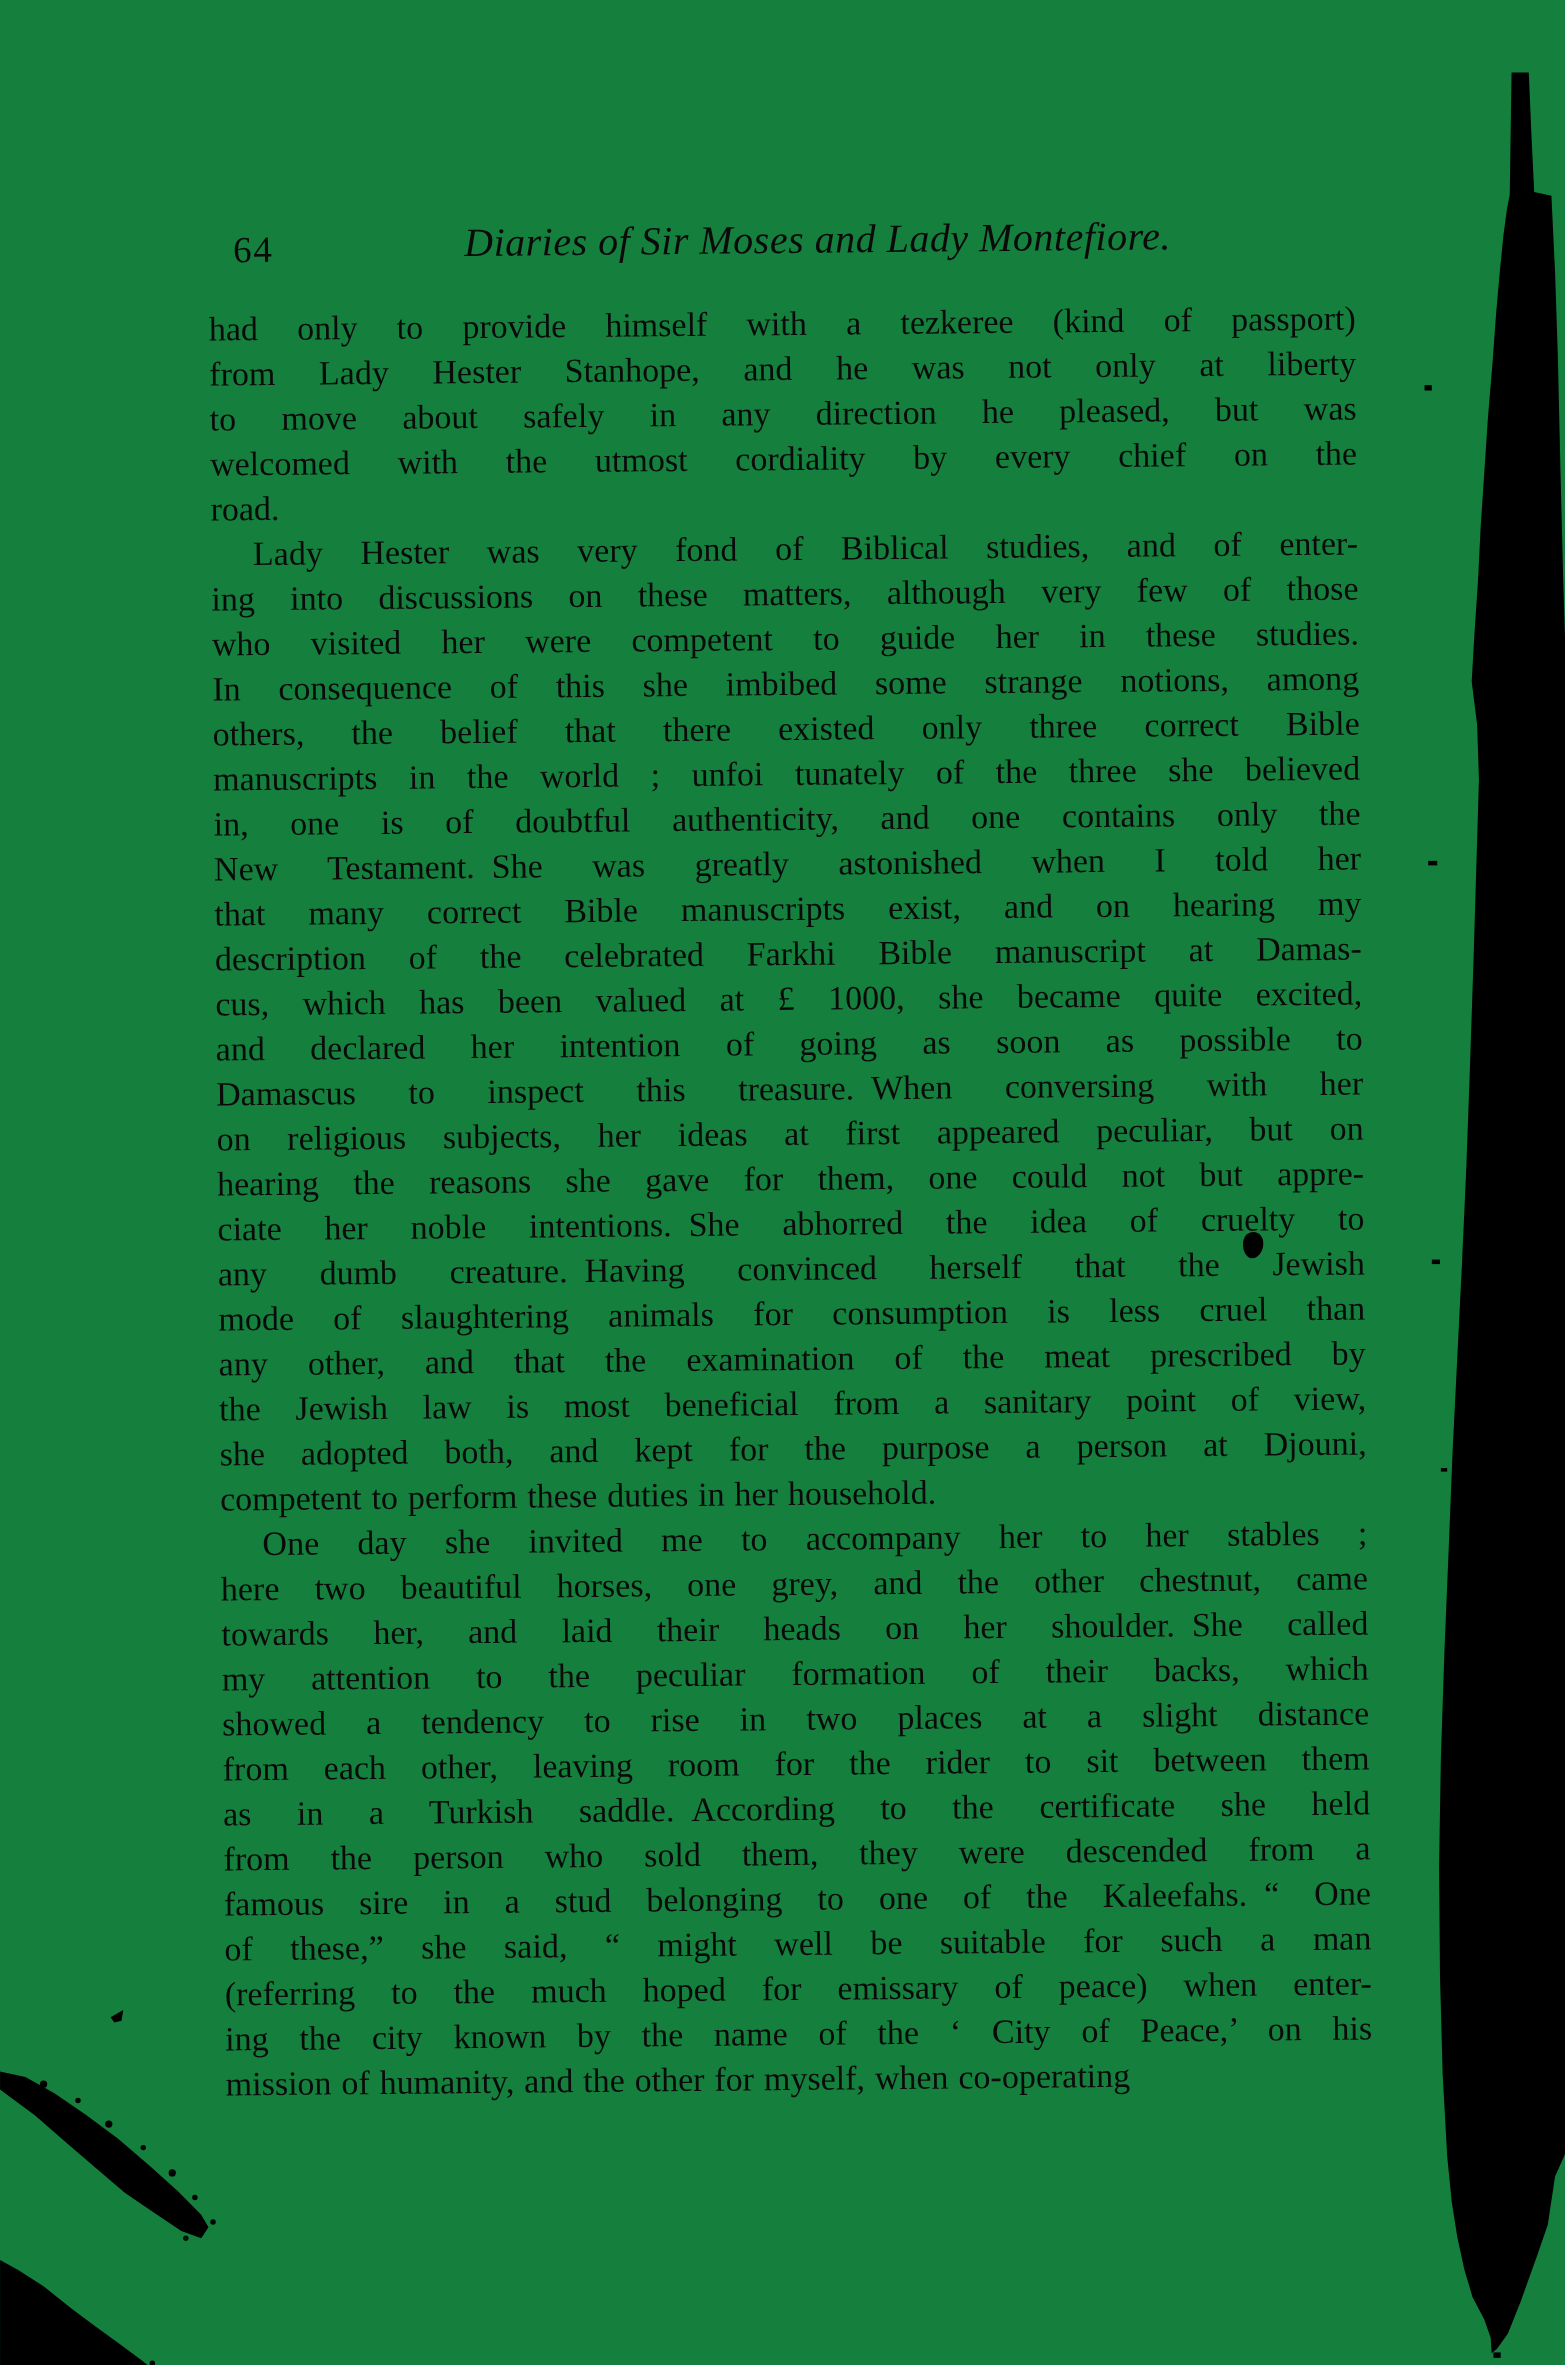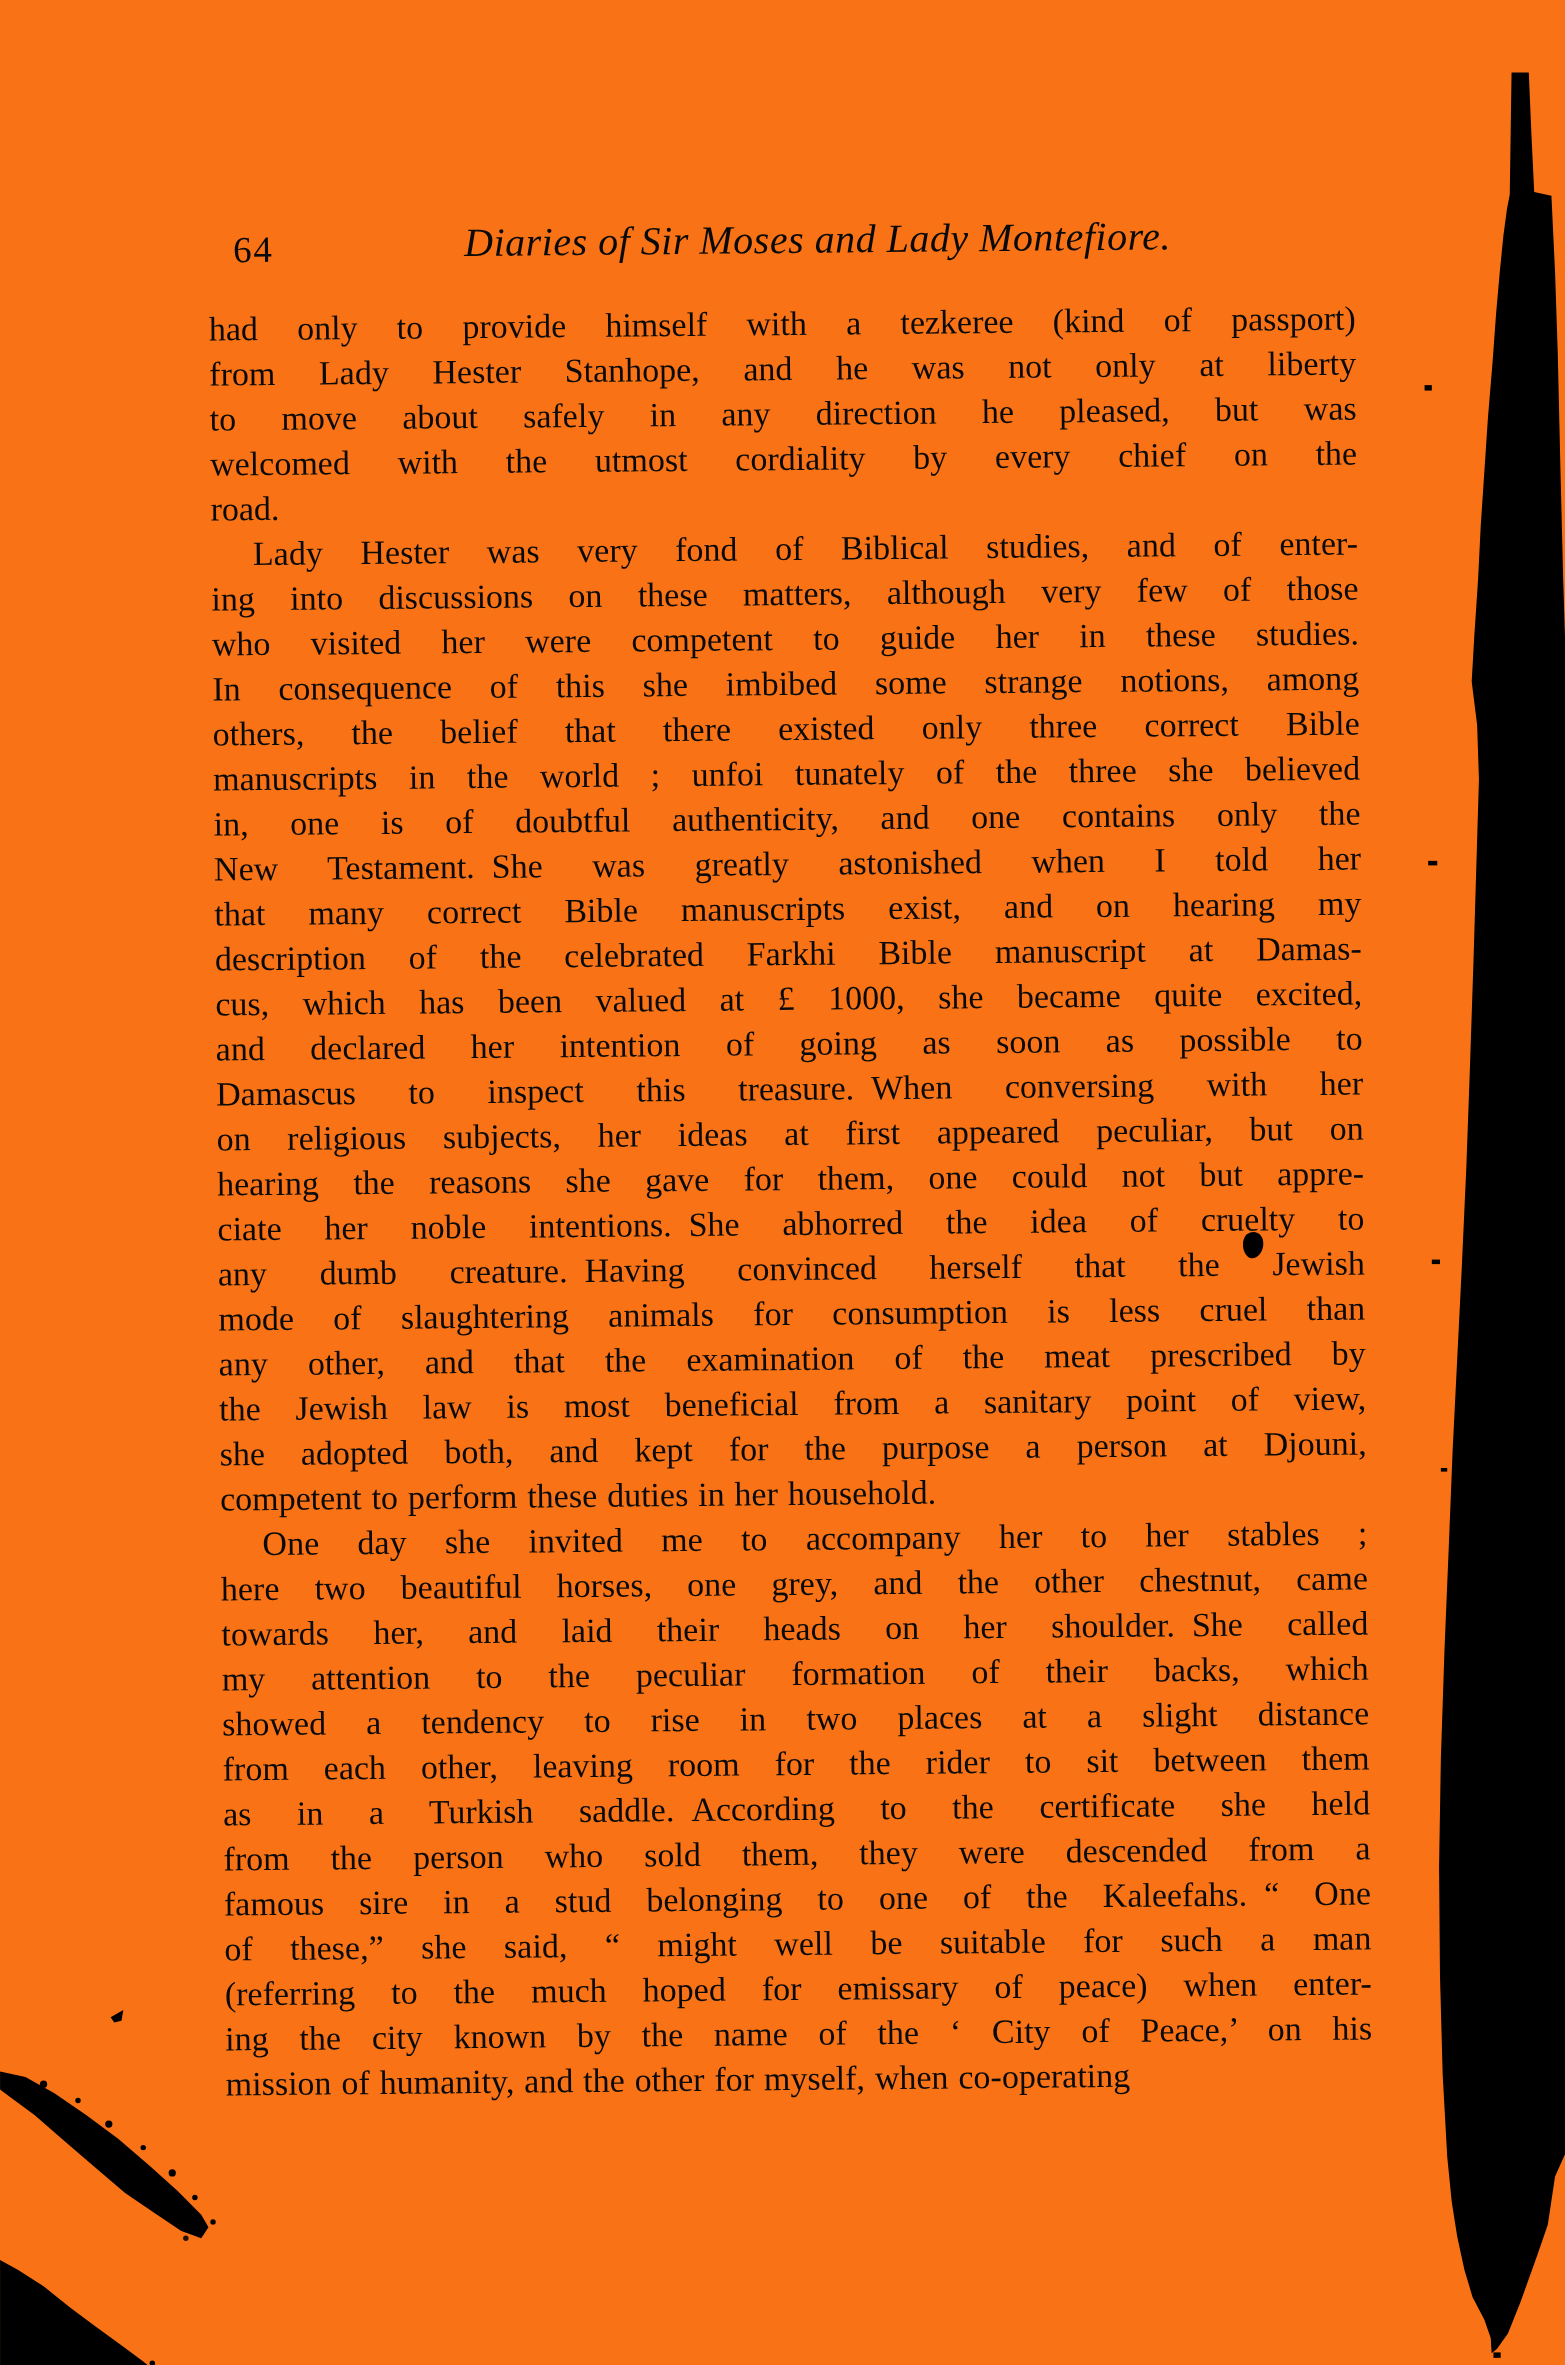--- a/index.html
+++ b/index.html
@@ -1,20 +1,20 @@
 <!DOCTYPE html>
 <html style="font-size:14.5px"><head>
 <meta charset="utf-8">
 <style>
   html, body { margin: 0; padding: 0; background: #e8e8e8; }
   .page {
     position: relative;
     width: 1566px;
     height: 2366px;
-    background: #f97316;
+    background: #15803d;
     overflow: hidden;
     font-family: "Liberation Serif", "DejaVu Serif", serif;
     color: #0a0a0a;
   }
   .print {
     position: absolute;
     left: 215px;
     top: 216px;
     width: 1147px;
     transform: rotate(-0.55deg);

